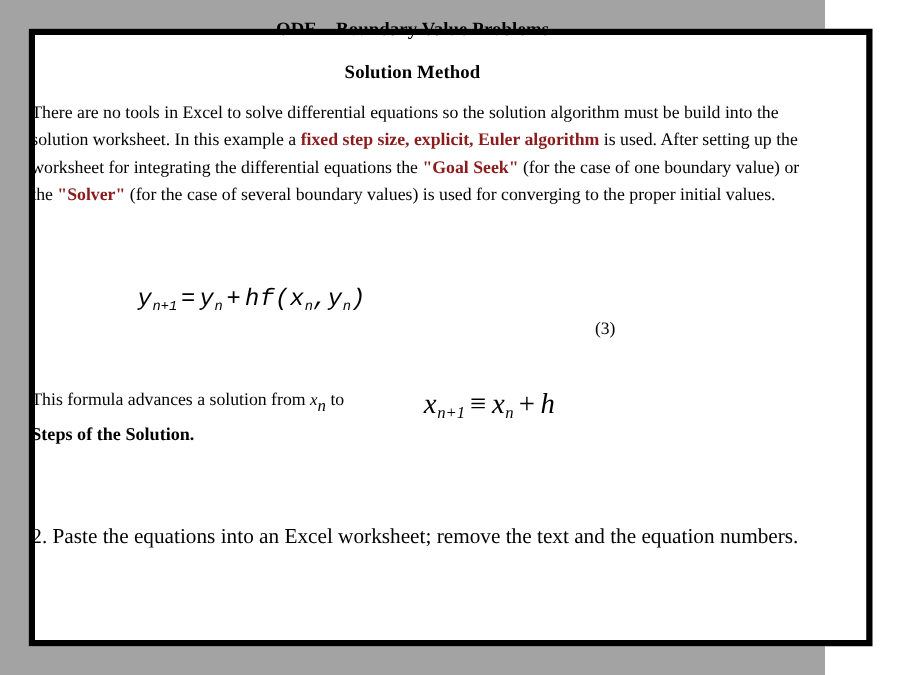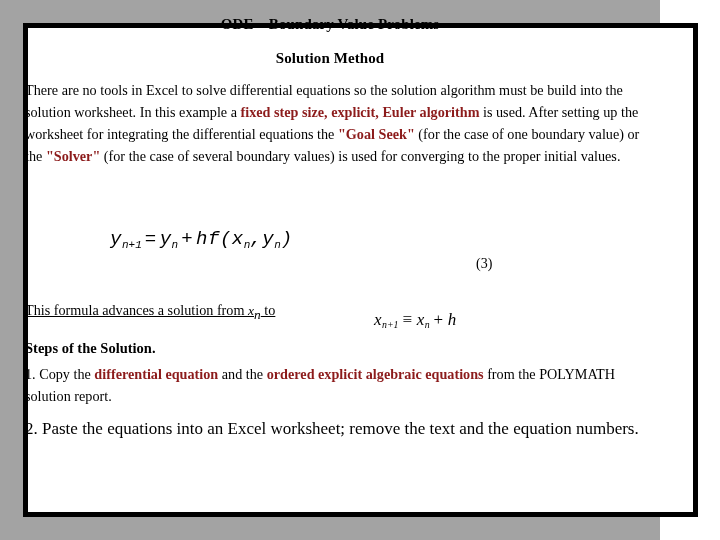--- a/index.html
+++ b/index.html
@@ -81,39 +81,37 @@
     position: absolute;
     left: 476px;
     top: 256px;
     font-size: 14px;
   }
 
   
   #para-advances {
     position: absolute;
     left: 25px;
-    top: 299px;
+    top: 309px;
     font-size: 14.2px;
     line-height: 22px;
     white-space: nowrap;
-    text-decoration: underline;
   }
   #para-advances .inline-sub {
     font-style: italic;
     font-size: 0.95em;
   }
   #equation-2 {
     position: absolute;
     left: 339px;
     top: 310px;
     font-style: italic;
-    font-size: 17px;
+    font-size: 23px;
     white-space: nowrap;
     letter-spacing: 0.5px;
-    margin-left: 35px;
   }
   #equation-2 .op { font-style: normal; padding: 0 4px; }
 
   #heading-steps {
     position: absolute;
     left: 25px;
     top: 340px;
     font-size: 14.5px;
     font-weight: bold;
   }
@@ -160,21 +158,18 @@
   <div id="para-advances">
     <span>This formula advances a solution from </span><span class="inline-sub">x</span><span class="sub inline-sub">n</span><span> to</span>
   </div>
 
   <div id="equation-2">
     <span>x</span><span class="sub">n+1</span><span class="op">≡</span><span>x</span><span class="sub">n</span><span class="op">+</span><span>h</span>
   </div>
 
   <div id="heading-steps">Steps of the Solution.</div>
 
-  <div id="para-step-1">
-    <span>1. Copy the </span><span class="accent">differential equation</span><span> and the </span><span class="accent">ordered explicit algebraic equations</span><span> from the POLYMATH solution report.</span>
-  </div>
 
   <div id="para-step-2">
     <span>2. Paste the equations into an Excel worksheet; remove the text and the equation numbers.</span>
   </div>
 
 </div>
 
 </body></html>

